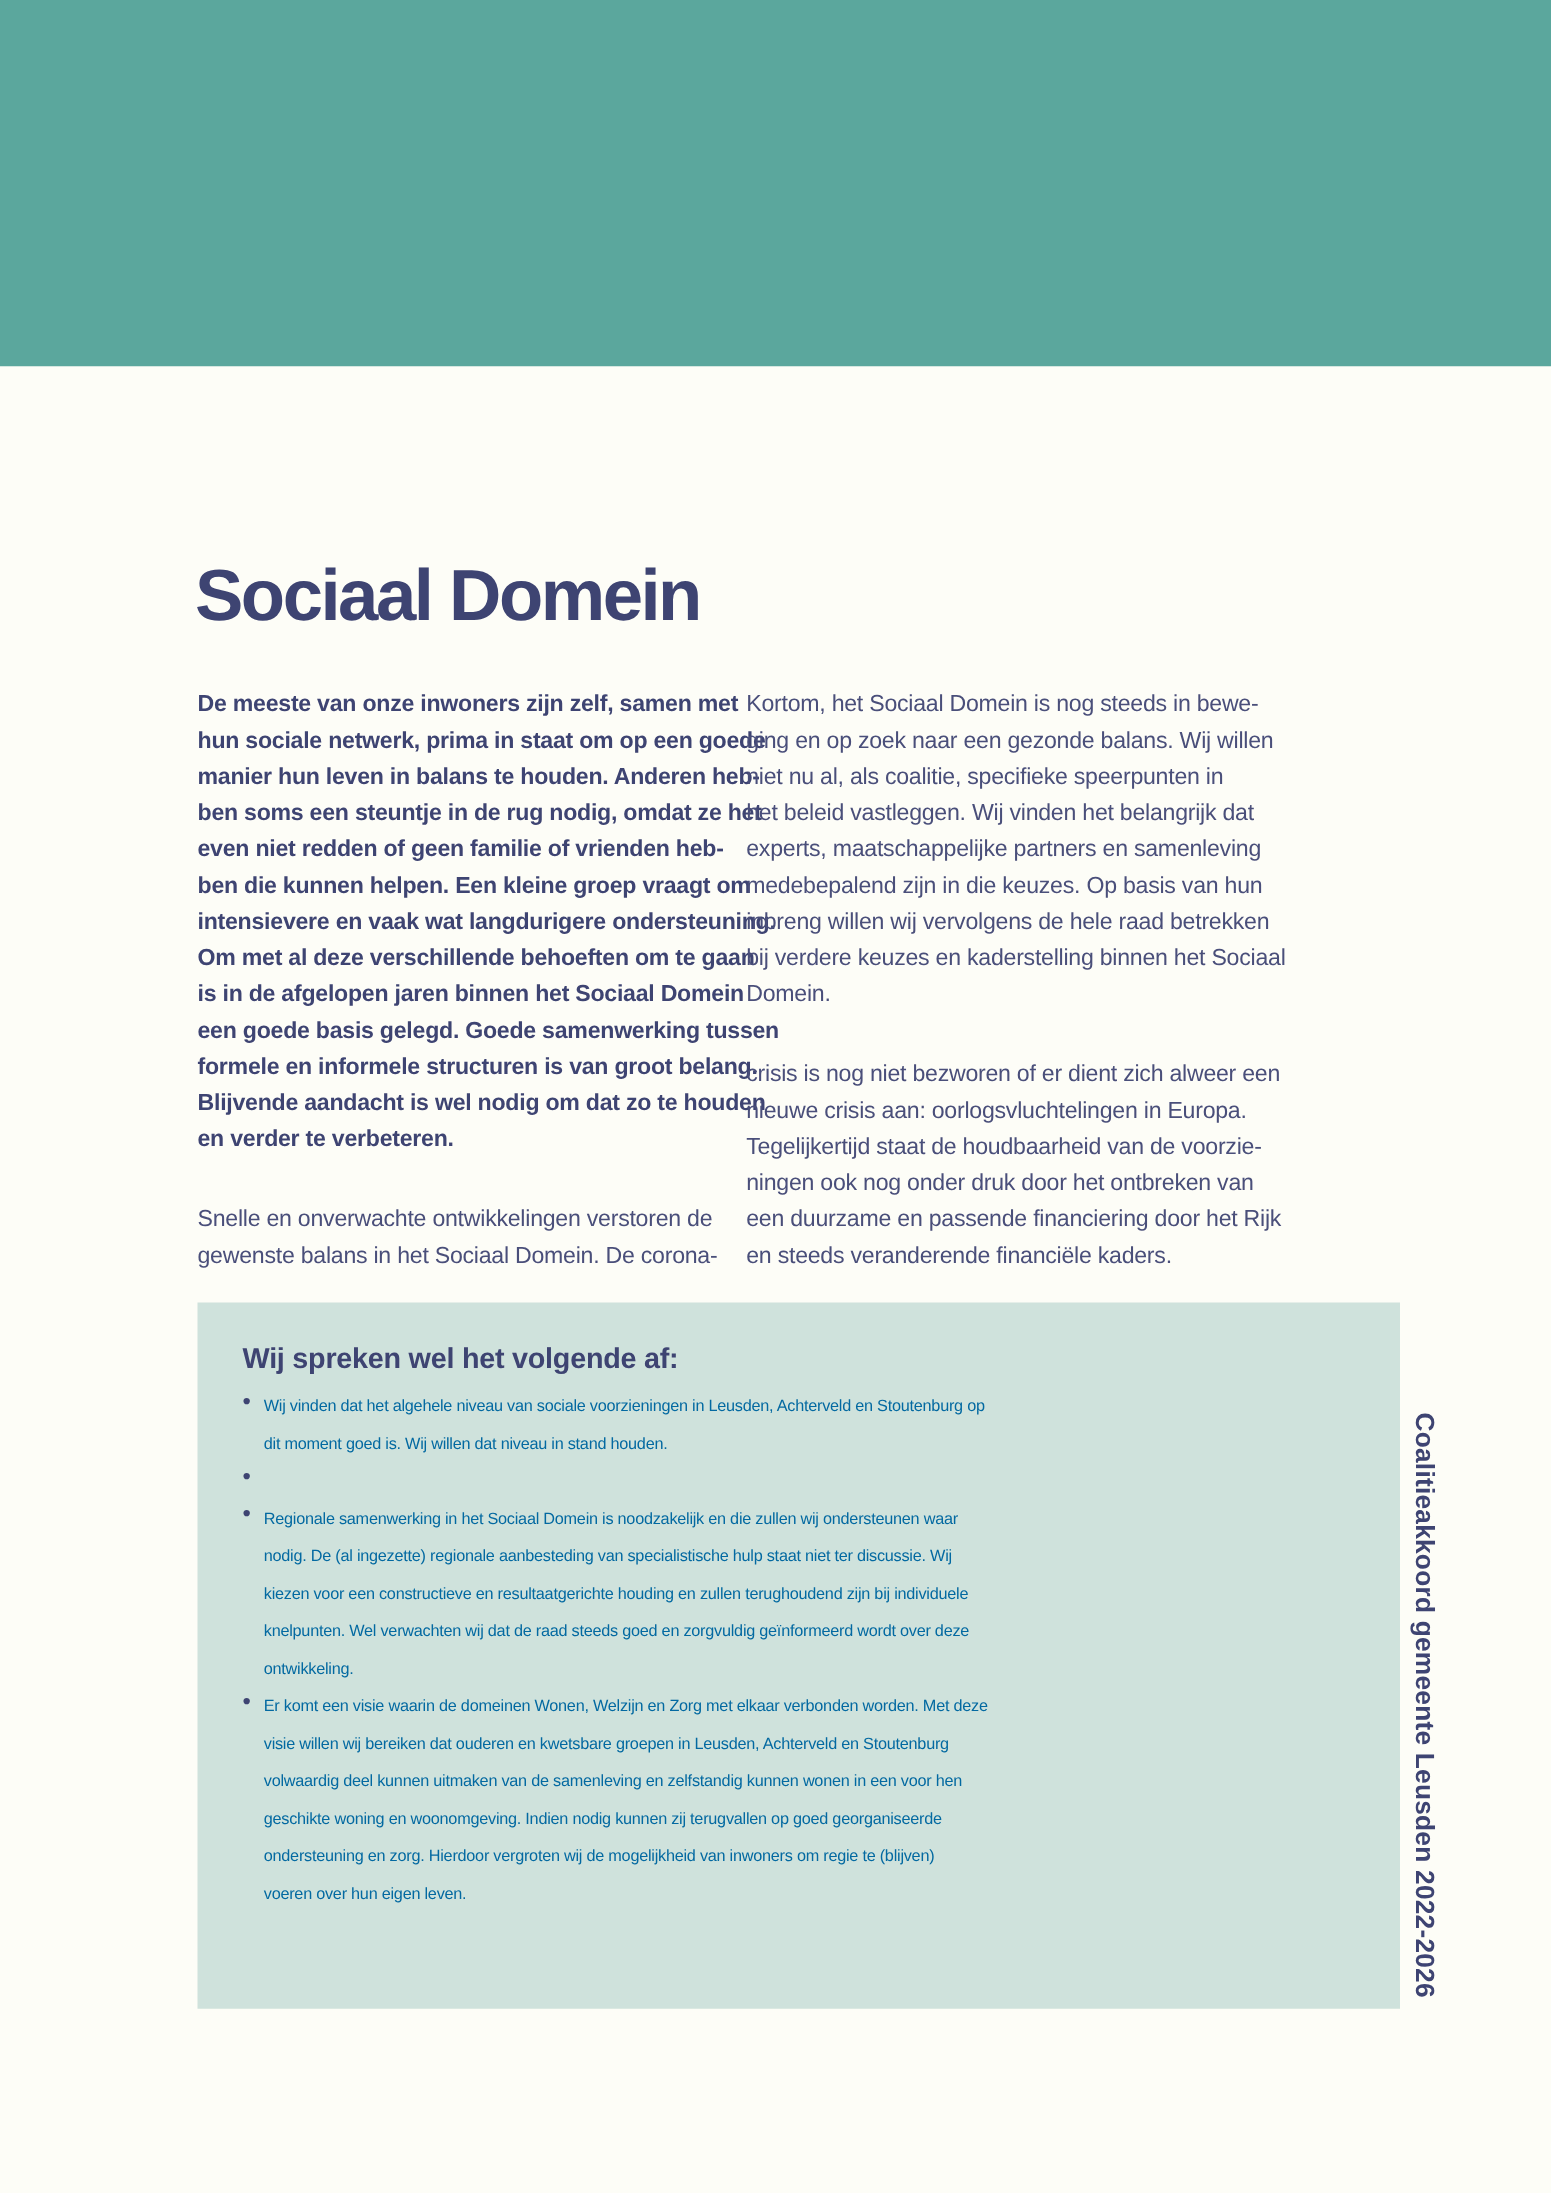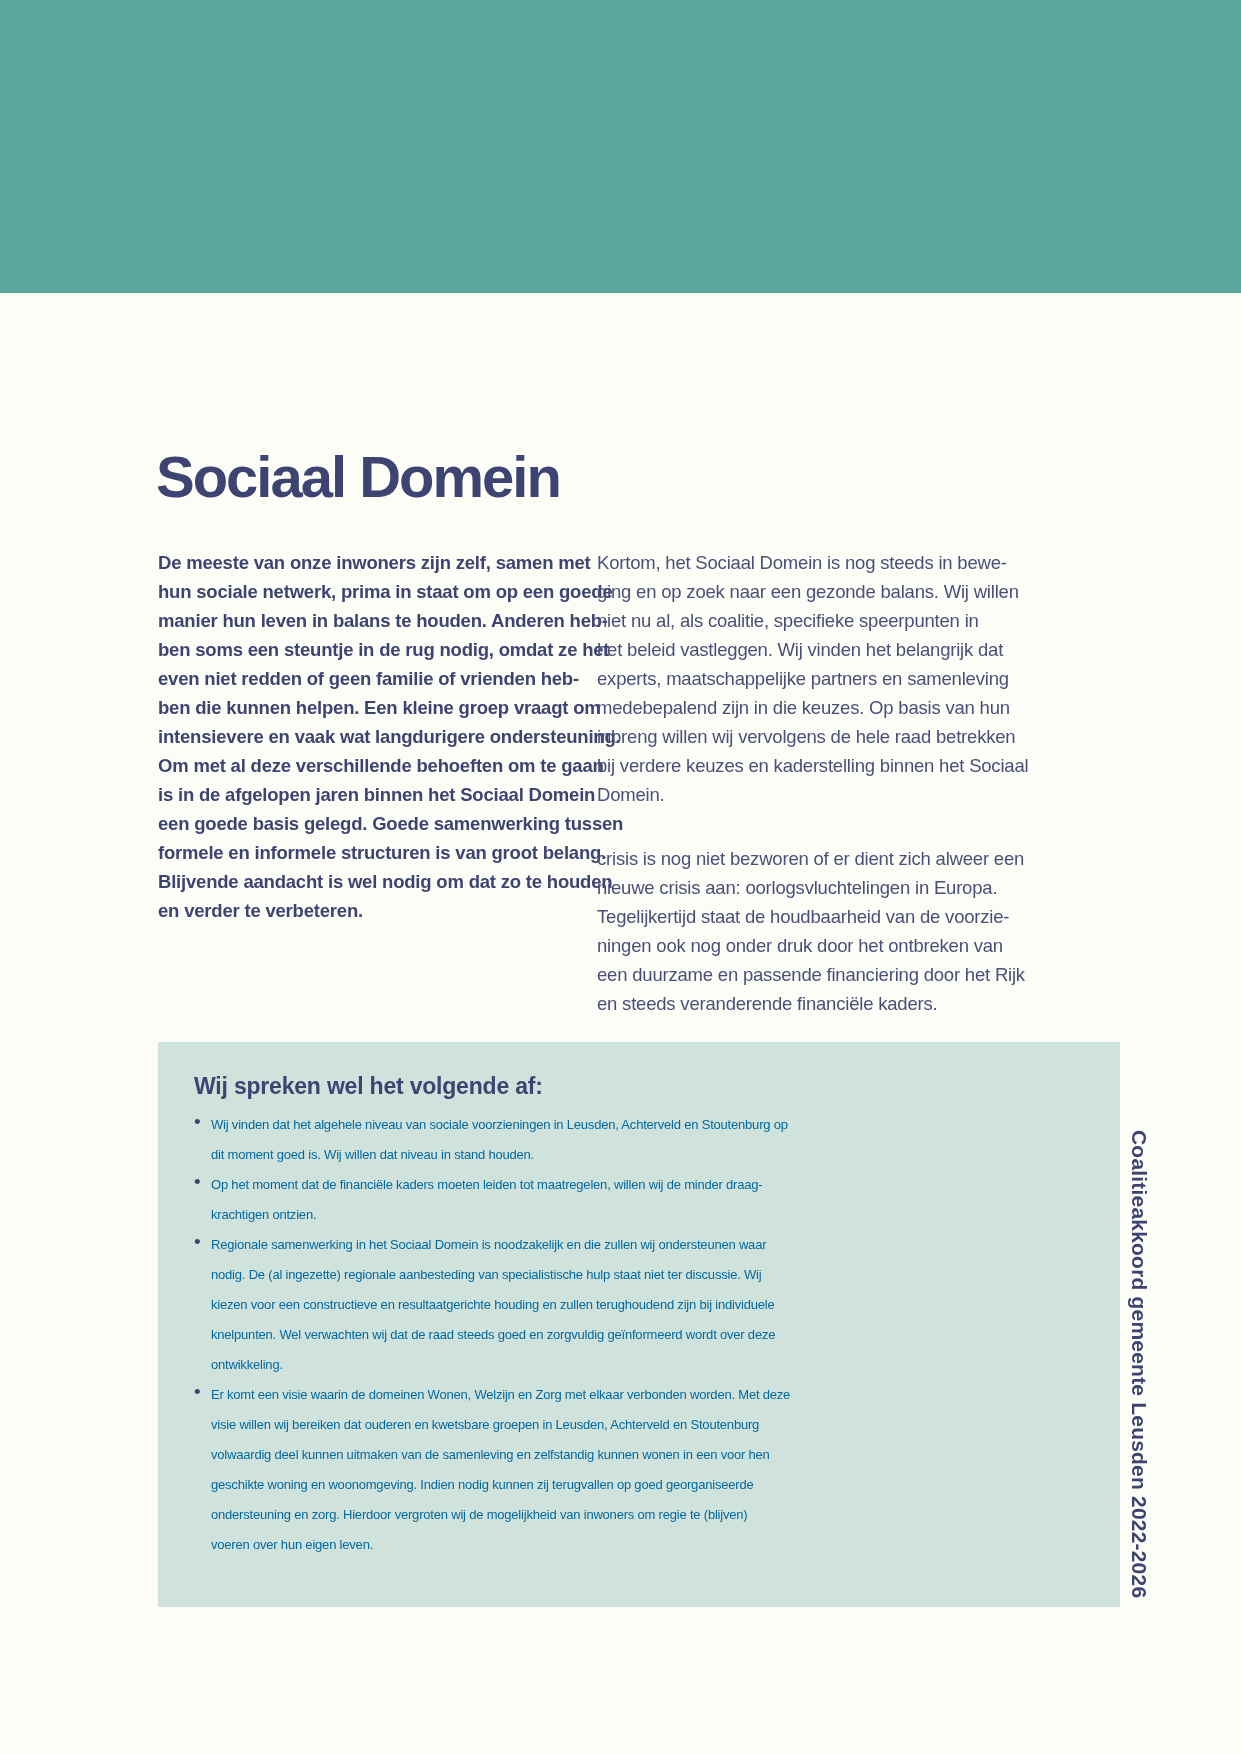--- a/index.html
+++ b/index.html
@@ -124,20 +124,22 @@
 ben soms een steuntje in de rug nodig, omdat ze het
 even niet redden of geen familie of vrienden heb-
 ben die kunnen helpen. Een kleine groep vraagt om
 intensievere en vaak wat langdurigere ondersteuning.
 Om met al deze verschillende behoeften om te gaan
 is in de afgelopen jaren binnen het Sociaal Domein
 een goede basis gelegd. Goede samenwerking tussen
 formele en informele structuren is van groot belang.
 Blijvende aandacht is wel nodig om dat zo te houden
 en verder te verbeteren.</p>
+      <p class="para">Snelle en onverwachte ontwikkelingen verstoren de
+gewenste balans in het Sociaal Domein. De corona-</p>
     </div>
     <div class="col-right">
       <p class="para">Kortom, het Sociaal Domein is nog steeds in bewe-
 ging en op zoek naar een gezonde balans. Wij willen
 niet nu al, als coalitie, specifieke speerpunten in
 het beleid vastleggen. Wij vinden het belangrijk dat
 experts, maatschappelijke partners en samenleving
 medebepalend zijn in die keuzes. Op basis van hun
 inbreng willen wij vervolgens de hele raad betrekken
 bij verdere keuzes en kaderstelling binnen het Sociaal
@@ -154,22 +156,20 @@
   <section class="agreement-box" style="background: rgb(207, 226, 220);">
     <h2 style="color: rgb(62, 68, 114);">Wij spreken wel het volgende af:</h2>
     <ul>
       <li>
         <span class="bullet-dot">•</span>
         <span class="bullet-text">Wij vinden dat het algehele niveau van sociale voorzieningen in Leusden, Achterveld en Stoutenburg op
 dit moment goed is. Wij willen dat niveau in stand houden.</span>
       </li>
       <li>
         <span class="bullet-dot">•</span>
-        <span class="bullet-text">Op het moment dat de financiële kaders moeten leiden tot maatregelen, willen wij de minder draag-
-krachtigen ontzien.</span>
       </li>
       <li>
         <span class="bullet-dot">•</span>
         <span class="bullet-text">Regionale samenwerking in het Sociaal Domein is noodzakelijk en die zullen wij ondersteunen waar
 nodig. De (al ingezette) regionale aanbesteding van specialistische hulp staat niet ter discussie. Wij
 kiezen voor een constructieve en resultaatgerichte houding en zullen terughoudend zijn bij individuele
 knelpunten. Wel verwachten wij dat de raad steeds goed en zorgvuldig geïnformeerd wordt over deze
 ontwikkeling.</span>
       </li>
       <li>

